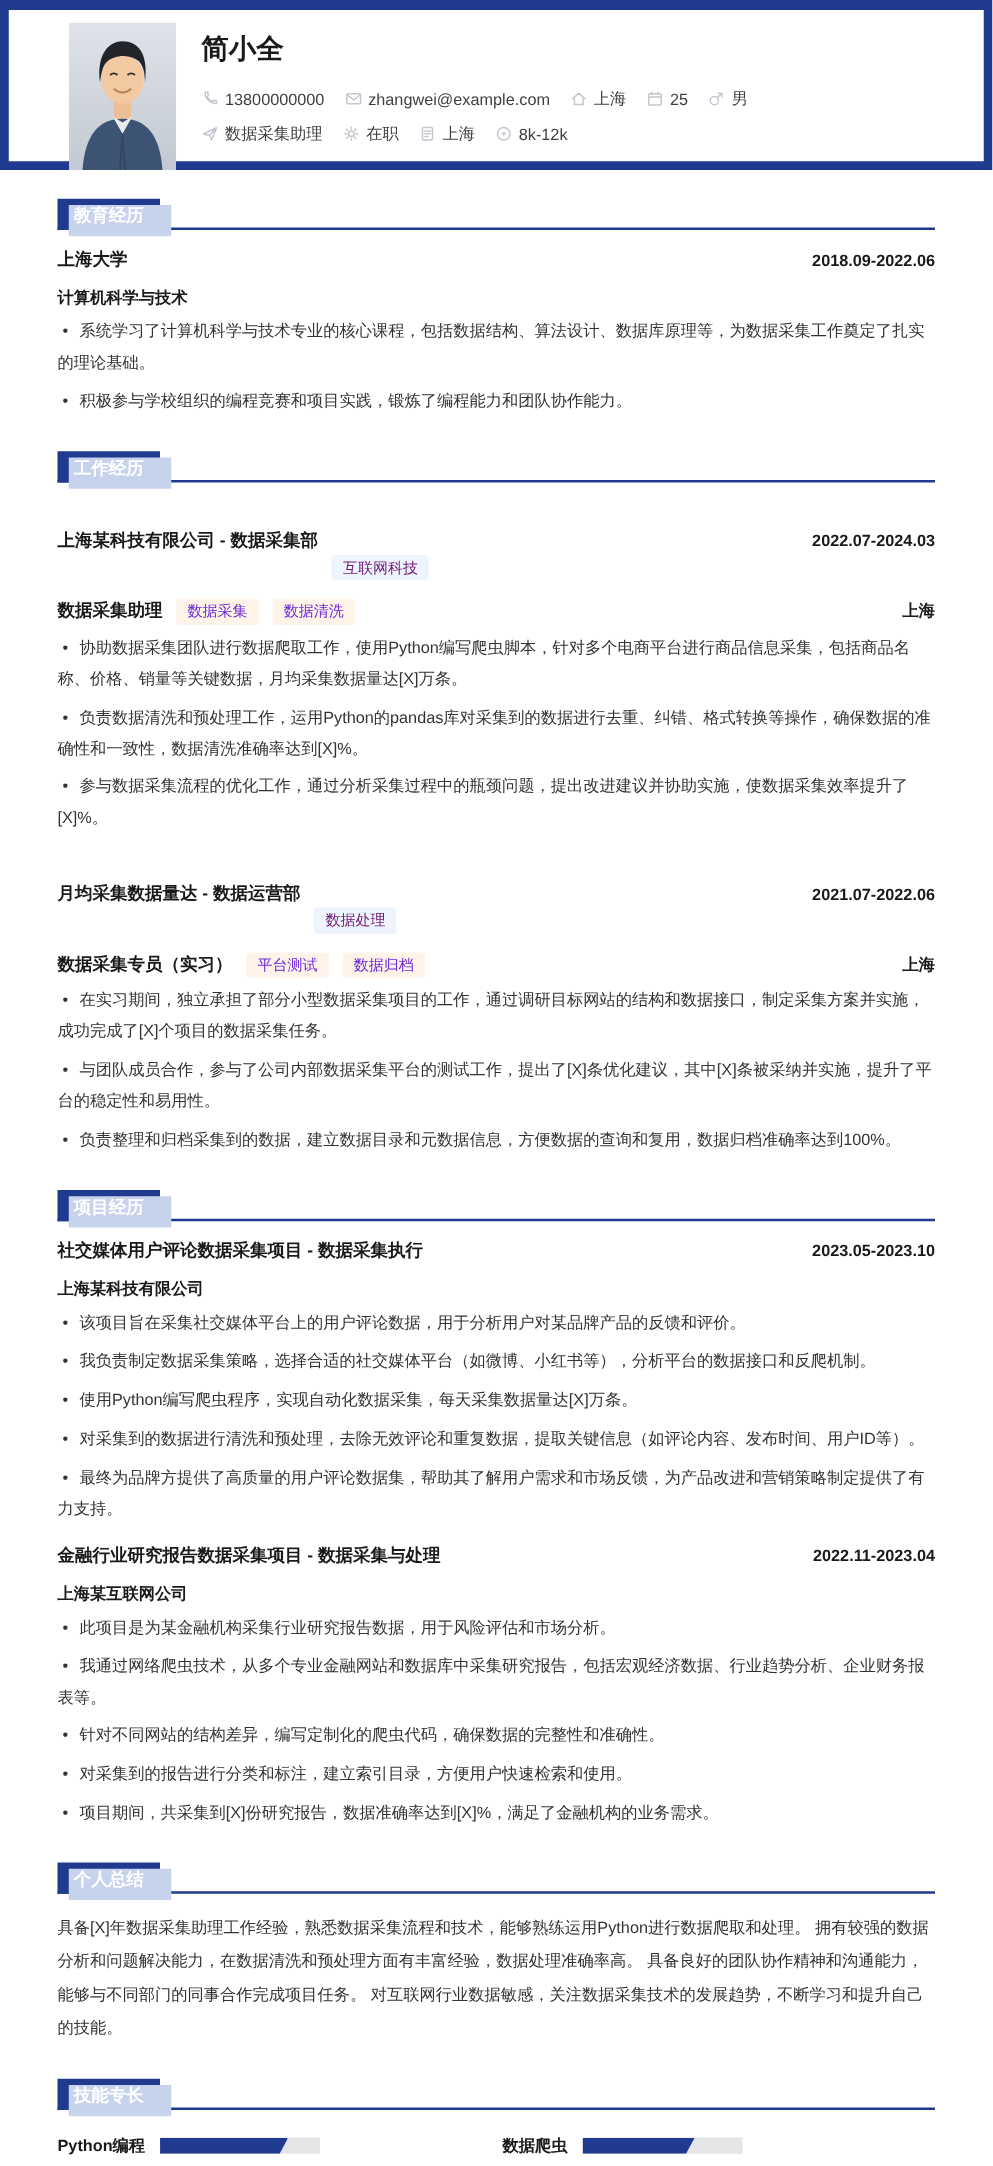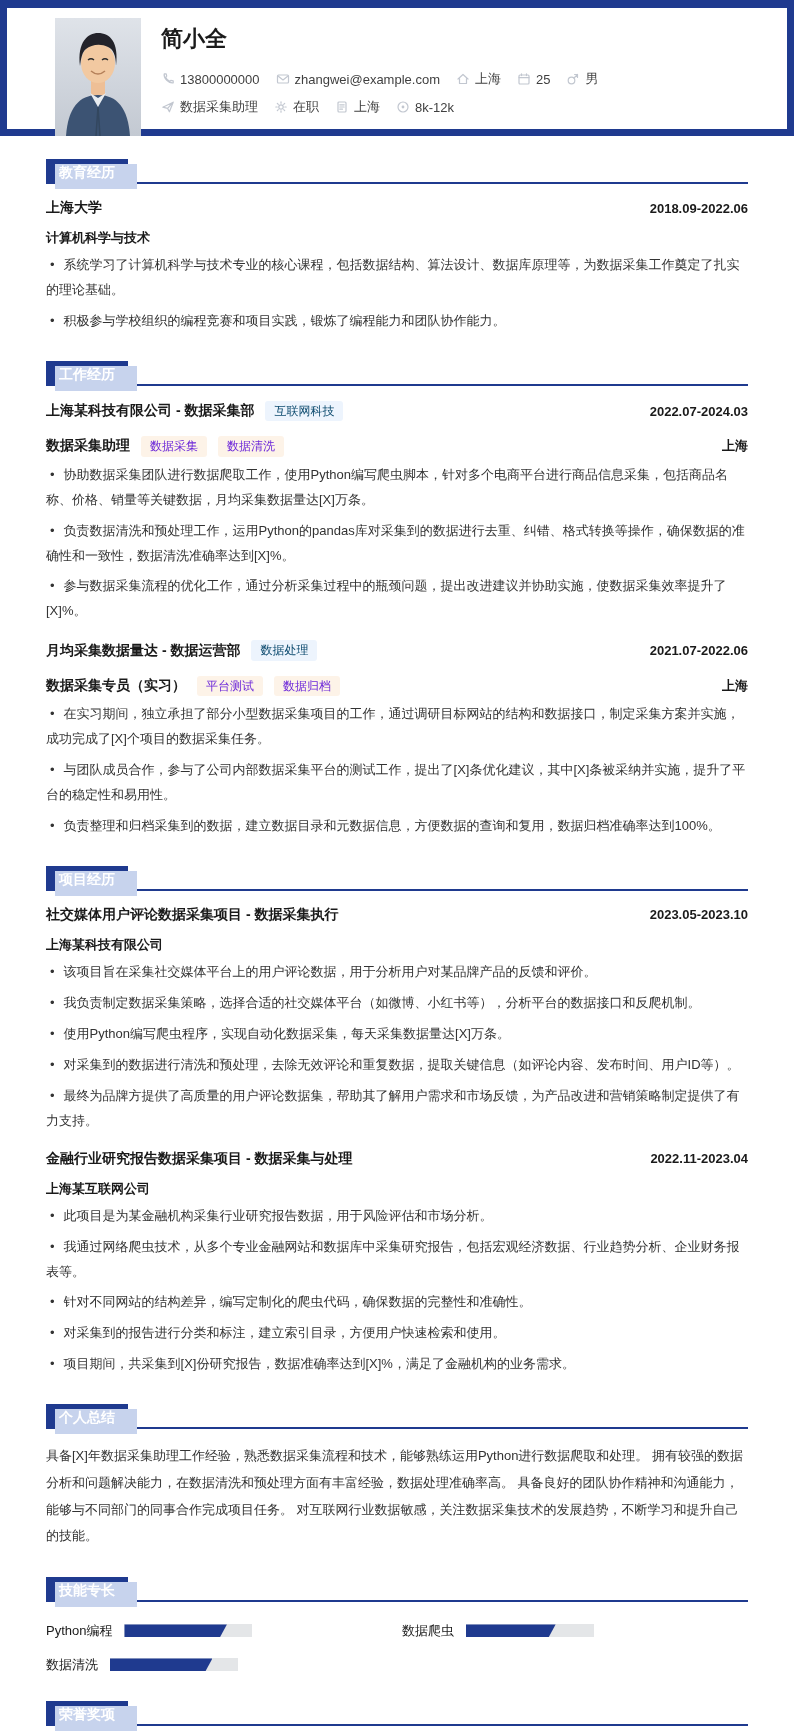--- a/index.html
+++ b/index.html
@@ -38,32 +38,32 @@
     content:""; position:absolute; z-index:-1;
     left:9px; top:5px; width:100%; height:100%;
     background:#c7d3ed;
   }
 
   .entry-row { display:flex; justify-content:space-between; align-items:center; margin:15px 0 2px; }
   .entry-title { display:flex; align-items:center; gap:11px; font-size:14px; font-weight:700; color:#1a1a1a; }
   .entry-date { font-size:13px; font-weight:700; color:#1a1a1a; }
   .company-bold { font-size:13px; font-weight:700; color:#1a1a1a; margin:12px 0 2px; }
   .tag { font-size:12px; font-weight:400; padding:3px 9px; border-radius:3px; line-height:1.2; }
-  .tag.blue { color:#0c4a6e; background:#edf4fd; }
+  .tag.blue { color:#701a75; background:#edf4fd;margin-top:43px; }
   .tag.orange { color:#6d28d9; background:#fdf3e8; }
 
   .bullets { list-style:none; margin:4px 0 16px; padding:0; font-size:13px; line-height:1.92; color:#333; }
   .bullets li { margin:6px 0; text-indent:4px; }
   .bullets li::before { content:"•"; margin-right:9px; color:#333; }
 
   .summary-text { font-size:13px; line-height:2.05; margin:14px 0 4px; color:#333; }
 
   
   .skills-grid { display:grid; grid-template-columns:356px auto; row-gap:16px; margin:20px 0 4px; }
-  .skill { display:flex; align-items:center; gap:12px; font-size:13px; font-weight:400; color:#1a1a1a; }
+  .skill { display:flex; align-items:center; gap:12px; font-size:13px; font-weight:700; color:#1a1a1a; }
   .skill-bar { width:128px; height:13px; background:#e4e6e8; display:inline-block; overflow:hidden; }
   .skill-fill { display:block; height:100%; background:#1f3a8f;
     clip-path:polygon(0 0,100% 0,calc(100% - 7px) 100%,0 100%); }
 </style>
 </head>
 <body>
 
 <div class="page">
 
   <header class="resume-header">

